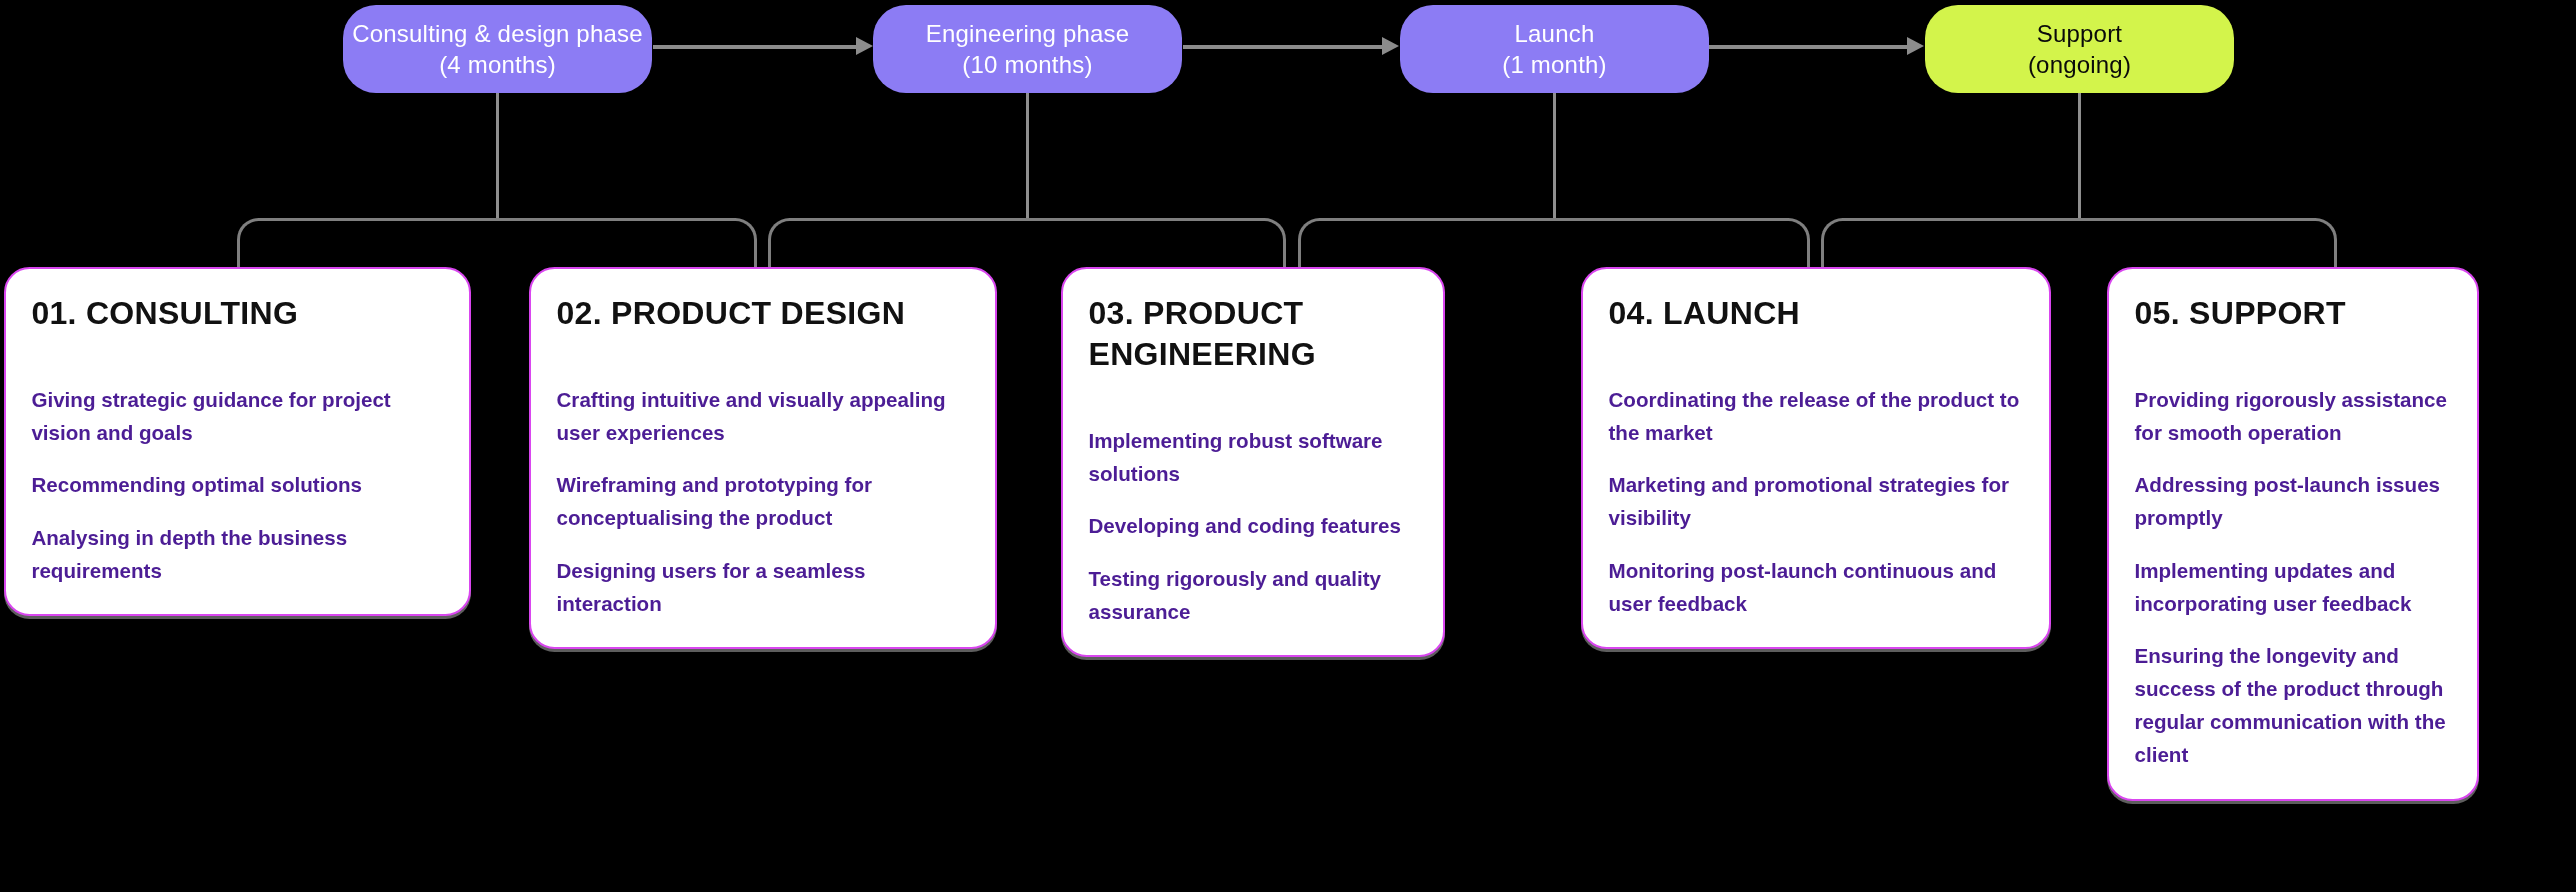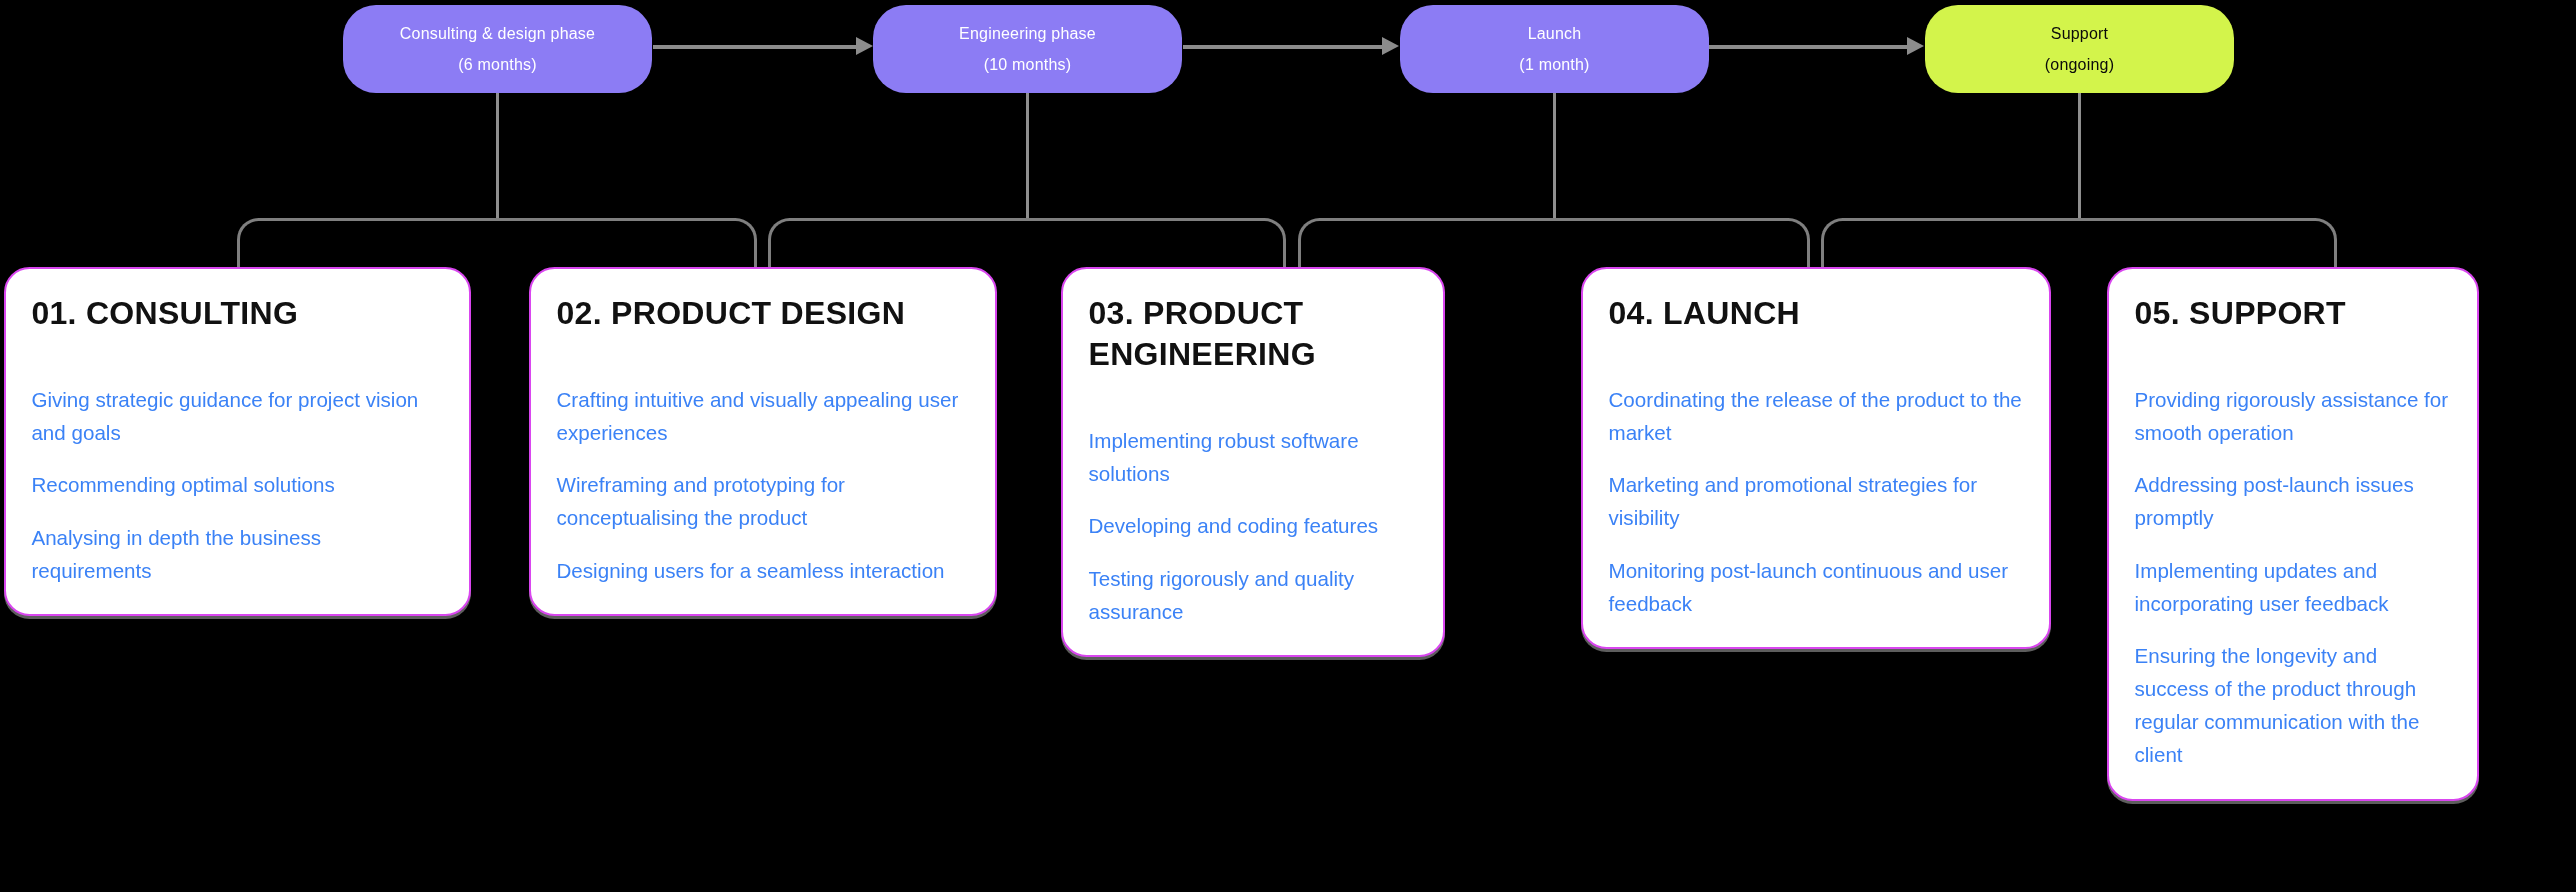--- a/index.html
+++ b/index.html
@@ -8,21 +8,21 @@
     width:2576px;height:893px;
     background:#000;
     font-family:"Liberation Sans", sans-serif;
     overflow:hidden;
   }
   
   .pill{
     position:absolute;top:4.9px;width:309px;height:88px;
     border-radius:33px;
     display:flex;flex-direction:column;align-items:center;justify-content:center;
-    text-align:center;font-size:16px;line-height:31px;letter-spacing:0.2px;
+    text-align:center;font-size:24px;line-height:31px;letter-spacing:0.2px;
   }
   .pill.purple{background:#8C7CF4;color:#fff;}
   .pill.lime{background:#D3F44B;color:#0a0a0a;}
   
   .arrow{position:absolute;top:37px;height:19.6px;}
   .arrow .shaft{position:absolute;left:0;top:7.8px;height:3.9px;background:#8c8c8c;}
   .arrow .head{
     position:absolute;top:0;width:0;height:0;
     border-top:9.8px solid transparent;border-bottom:9.8px solid transparent;
     border-left:17.6px solid #8c8c8c;
@@ -44,32 +44,32 @@
     padding:23.5px 25.5px 27.4px 25.5px;
     box-shadow:0 2.9px 0 #5e5e5e;
     color:#141414;
   }
   .card h2{
     margin:0 0 49px 0;
     font-size:32px;line-height:41px;font-weight:600;letter-spacing:0.3px;color:#111;
   }
   .card p{
     margin:19.6px 0 0 0;
-    font-size:20.6px;line-height:33px;font-weight:400;color:#3b82f6;
+    font-size:20.6px;line-height:33px;font-weight:700;color:#4c1d95;
   }
   .card p:first-of-type{margin-top:0;}
 </style>
 </head>
 <body>
 
 <div class="stage">
 
   <div class="pill purple" style="left:343px;">
     <span>Consulting &amp; design phase</span>
-    <span>(6 months)</span>
+    <span>(4 months)</span>
   </div>
   <div class="pill purple" style="left:873px;">
     <span>Engineering phase</span>
     <span>(10 months)</span>
   </div>
   <div class="pill purple" style="left:1400px;">
     <span>Launch</span>
     <span>(1 month)</span>
   </div>
   <div class="pill lime" style="left:1925px;">

